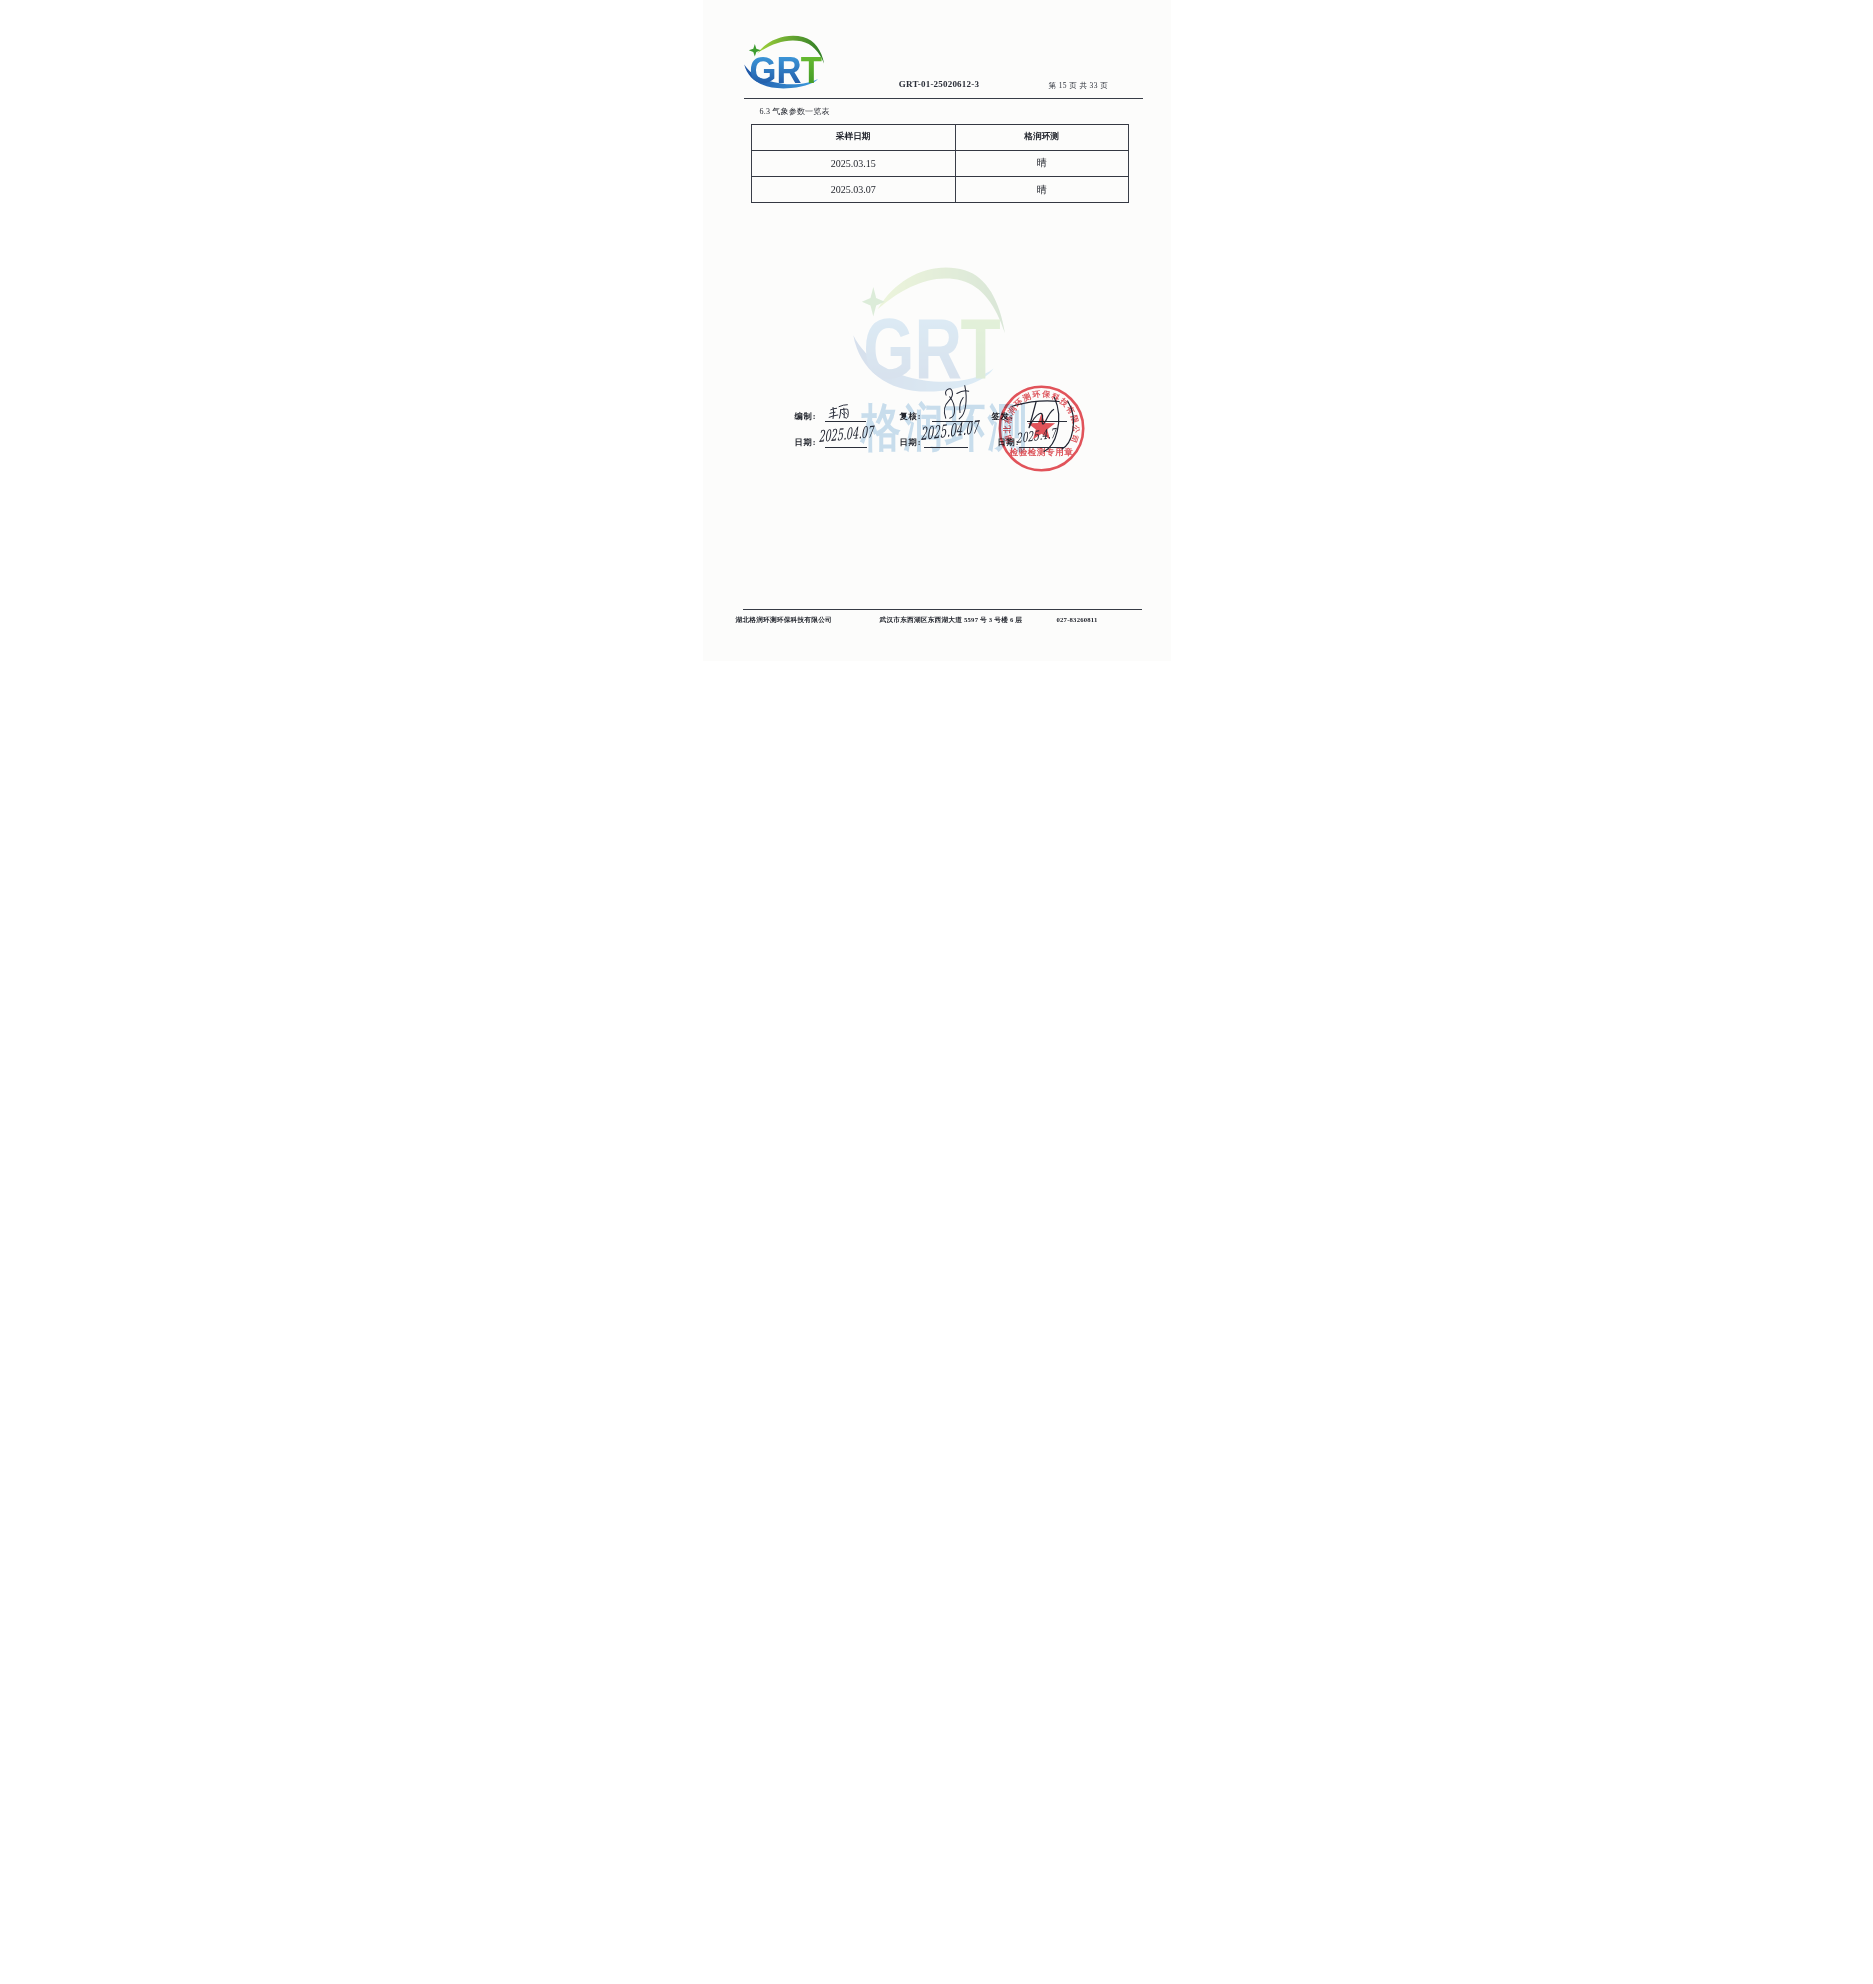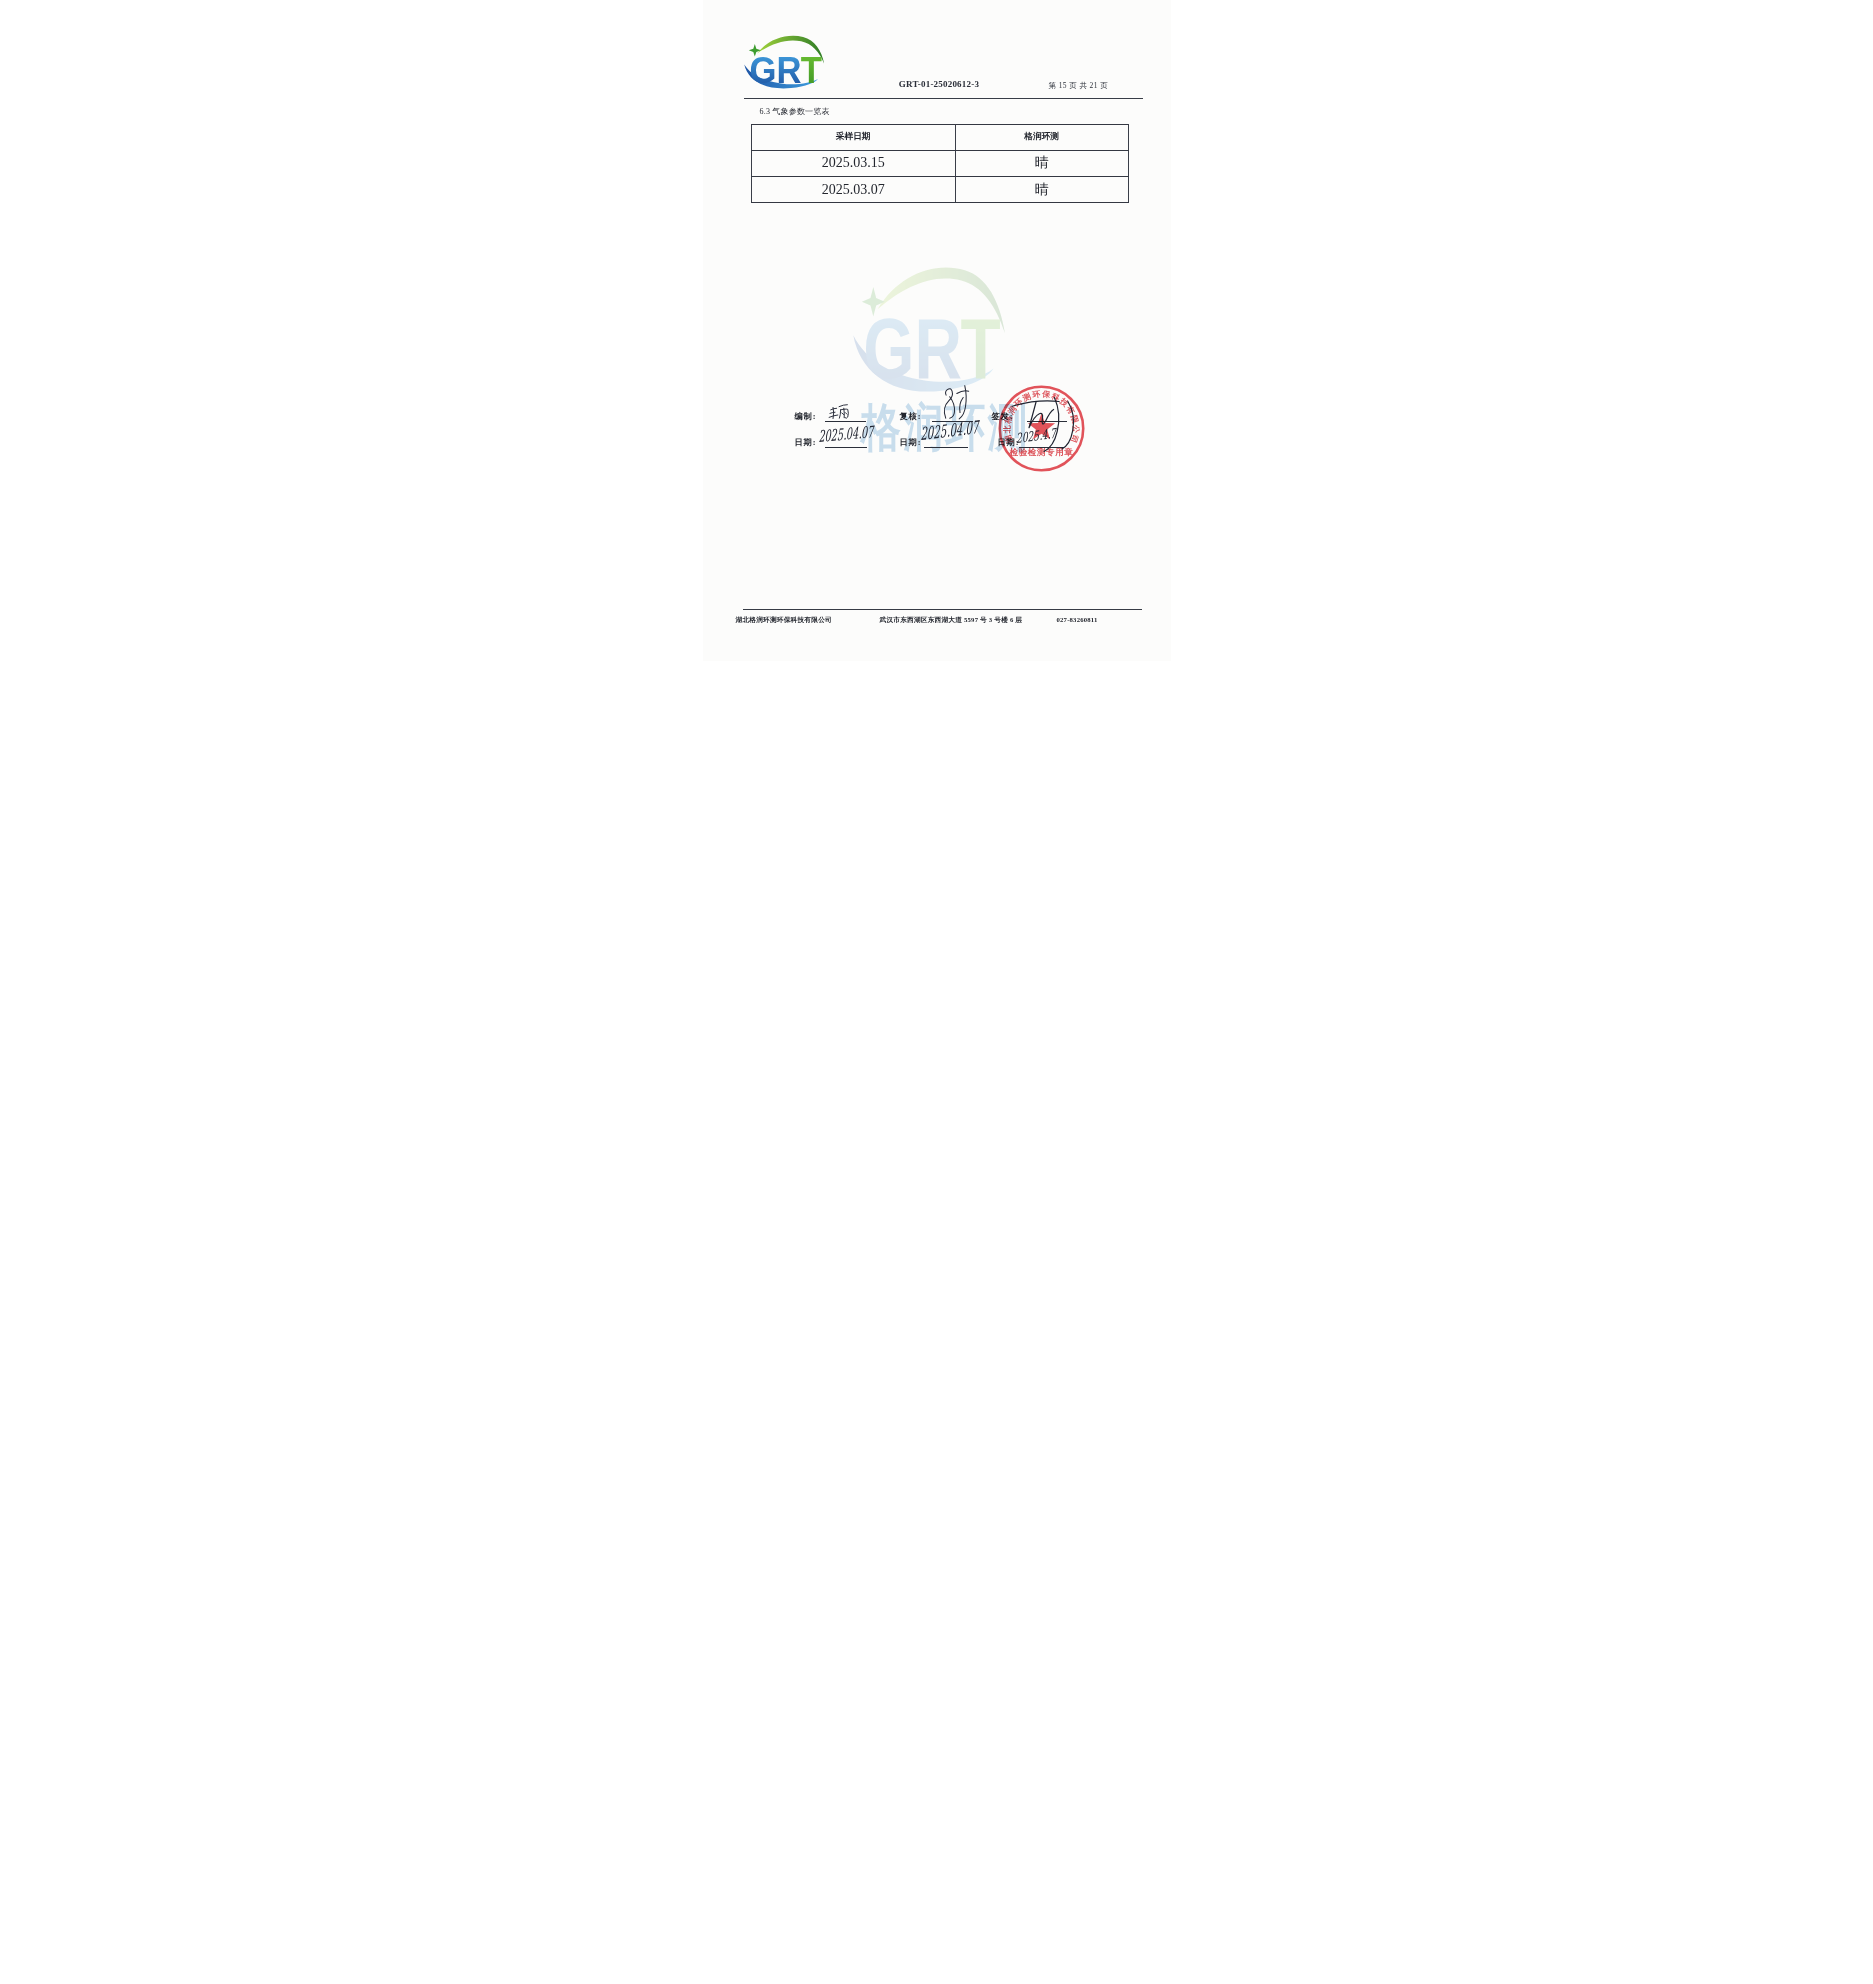--- a/index.html
+++ b/index.html
@@ -38,21 +38,21 @@
   .weather-table th,.weather-table td{
     border-left:0.6px solid #3a3e48;
     border-right:0.6px solid #3a3e48;
     border-top:1px solid #343842;
     border-bottom:1px solid #343842;
     text-align:center;vertical-align:middle;
     font-weight:normal;
   }
   .weather-table th{height:22.6px;font-size:8.7px;font-weight:bold;color:#23262e;
     font-family:"Liberation Sans","DejaVu Sans",sans-serif;}
-  .weather-table td{height:23.4px;font-size:14px;color:#23262e;}
+  .weather-table td{height:23.4px;font-size:10px;color:#23262e;}
   .col-date{width:54.2%;}
   .col-weather{width:45.8%;}
   
   .wm-logo{position:absolute;left:146px;top:261px;width:186px;height:139px;opacity:.16;}
   .wm-text{
     position:absolute;left:158px;top:403px;
     font-size:51px;font-weight:bold;line-height:1;
     letter-spacing:3.2px;white-space:nowrap;
     color:rgba(122,174,216,.40);
     transform:scaleX(.78);transform-origin:left top;
@@ -119,21 +119,21 @@
         <path d="M40,52 C68,16 118,0 162,10 C193,17 211,44 218,78 C205,48 186,27 157,21 C117,13 76,28 40,52 Z" fill="url(#gradArc)"></path>
         <path d="M34,28 L38,40 L50,44 L38,48 L34,60 L30,48 L18,44 L30,40 Z" fill="#3e9d2f"></path>
         <text x="20" y="126" font-family="Liberation Sans, DejaVu Sans, sans-serif" font-size="92" font-weight="bold" fill="url(#gradBlue)">GR</text>
         <text x="156" y="126" font-family="Liberation Sans, DejaVu Sans, sans-serif" font-size="92" font-weight="bold" fill="url(#gradGreen)">T</text>
       </g>
     </defs>
     <use href="#grt-logo-shape"></use>
   </svg>
 
   <div class="doc-number">GRT-01-25020612-3</div>
-  <div class="page-info">第 15 页 共 21 页</div>
+  <div class="page-info">第 15 页 共 33 页</div>
   <div class="header-rule"></div>
 
   <div class="section-title">6.3 气象参数一览表</div>
 
   <svg class="wm-logo" viewBox="0 0 260 150" preserveAspectRatio="none" aria-hidden="true">
     <use href="#grt-logo-shape"></use>
   </svg>
   <div class="wm-text">格润环测</div>
 
   <table class="weather-table">

